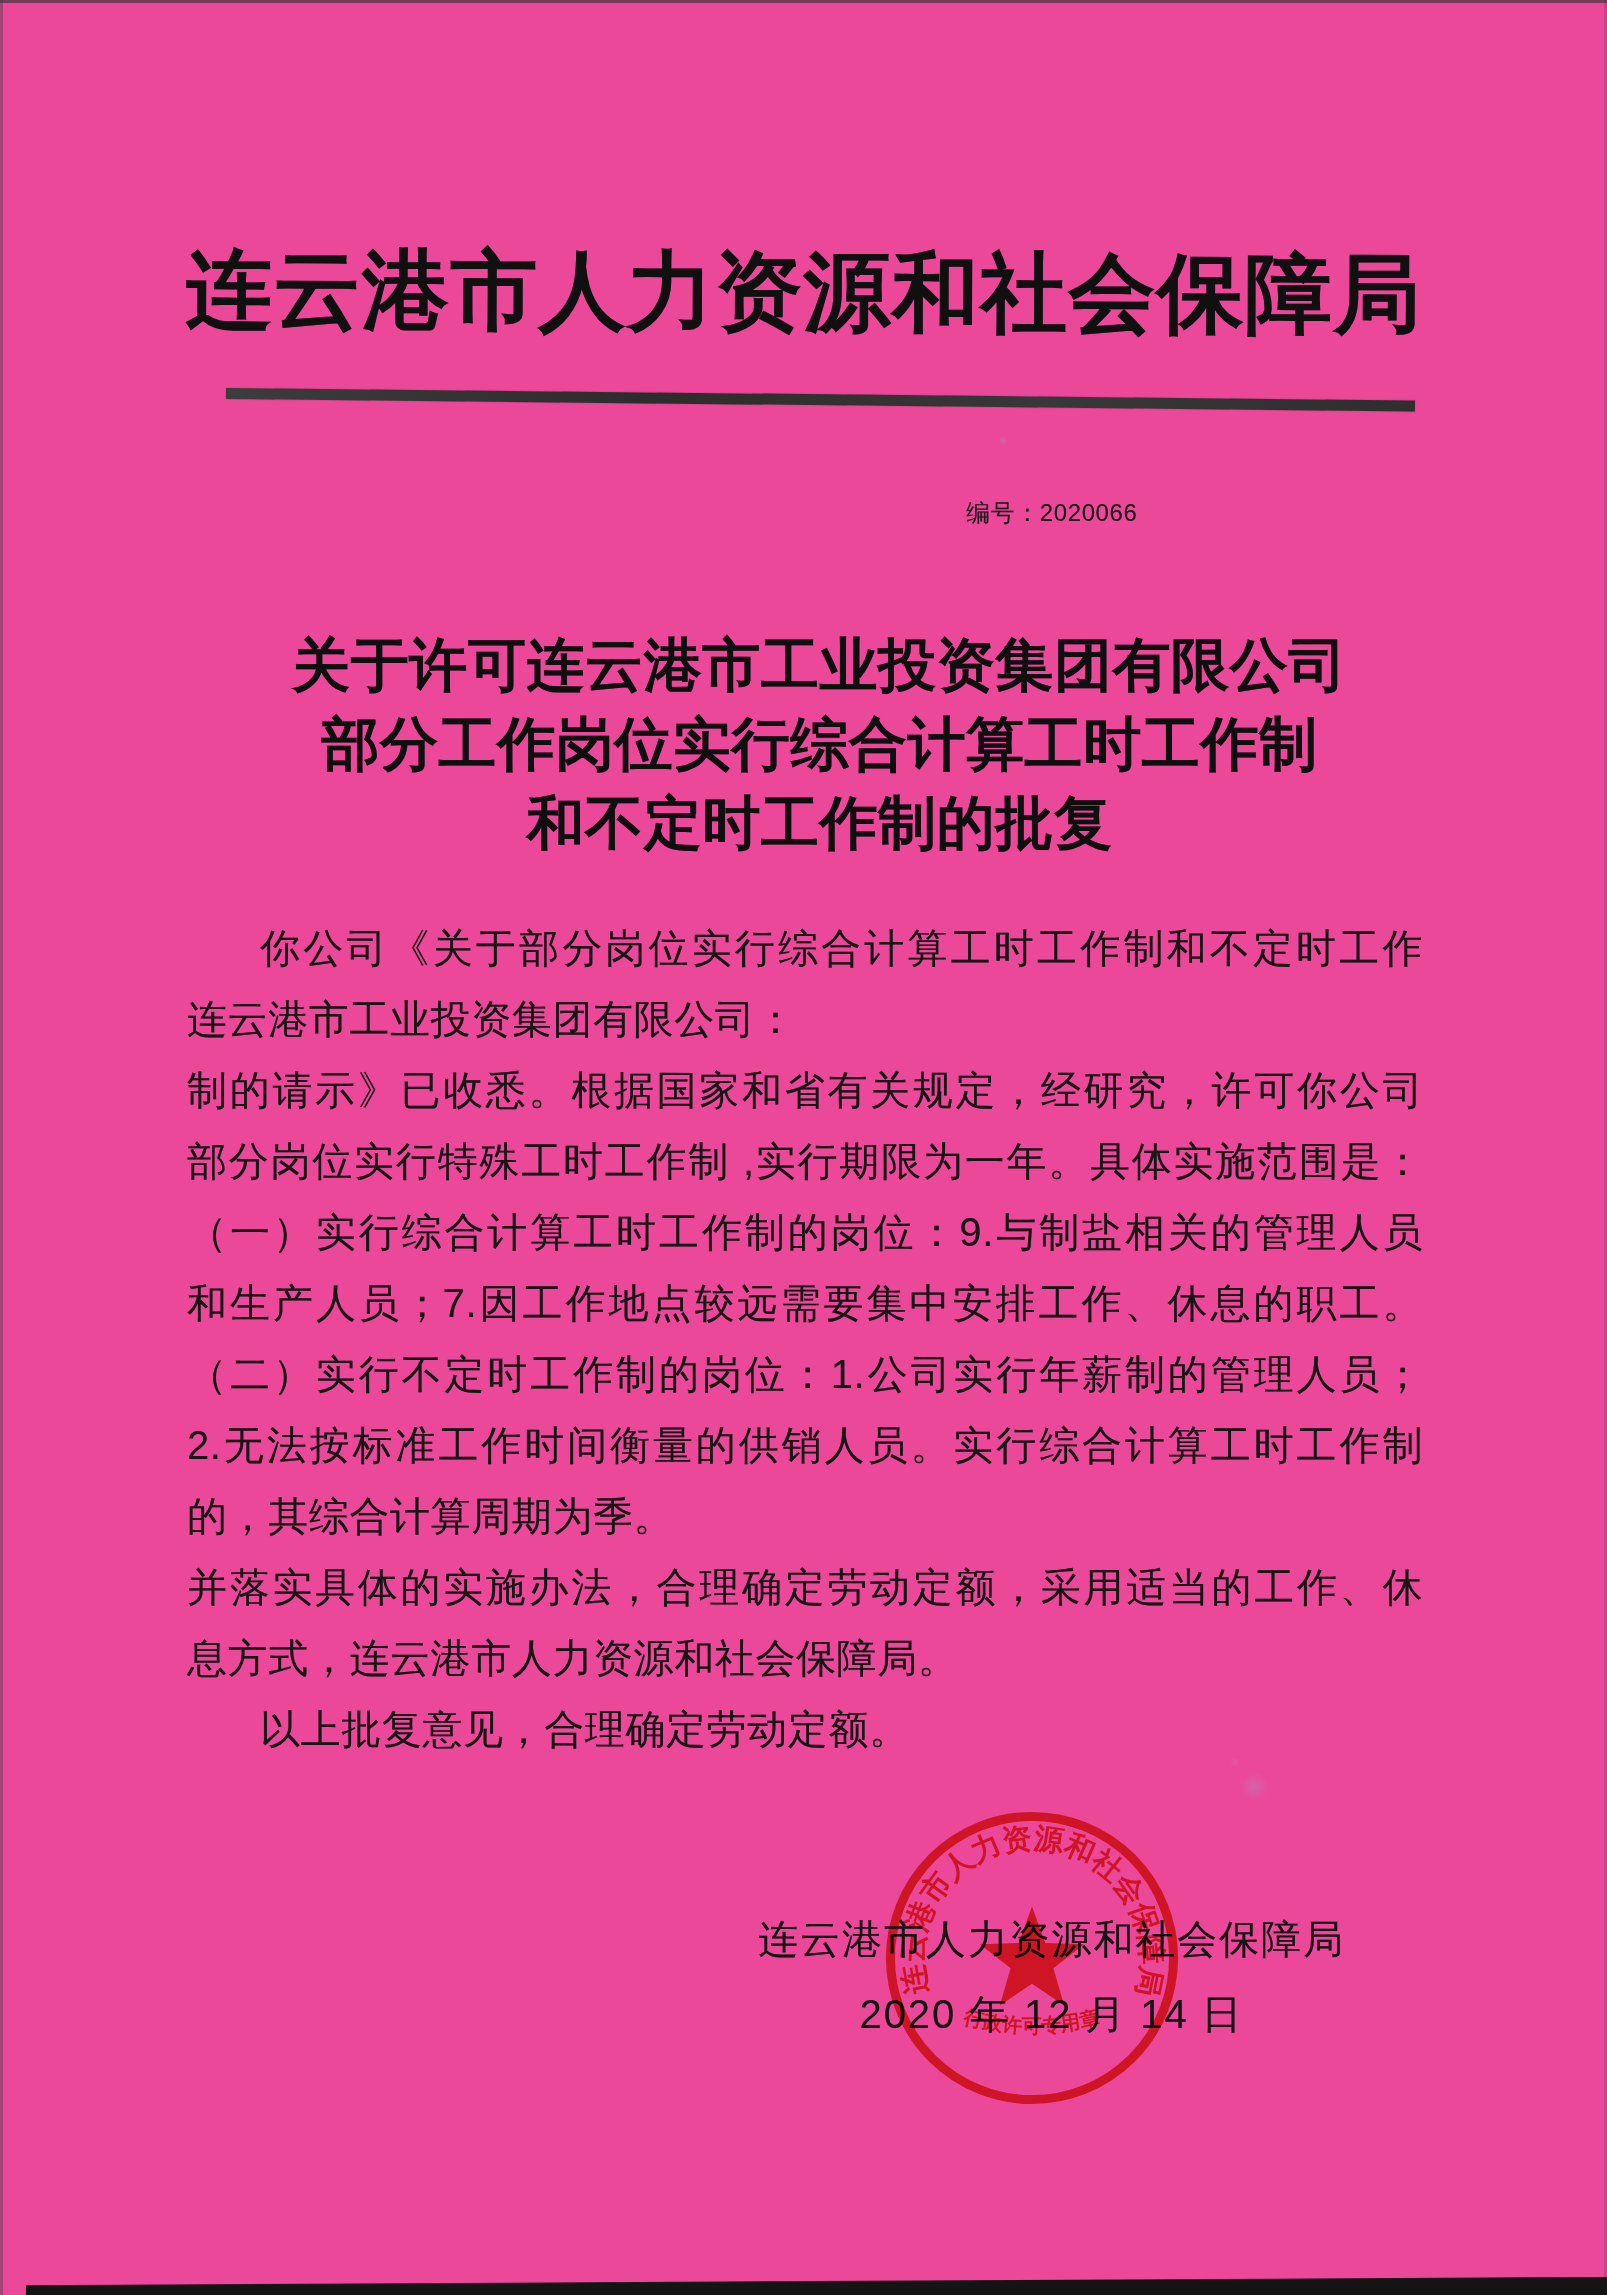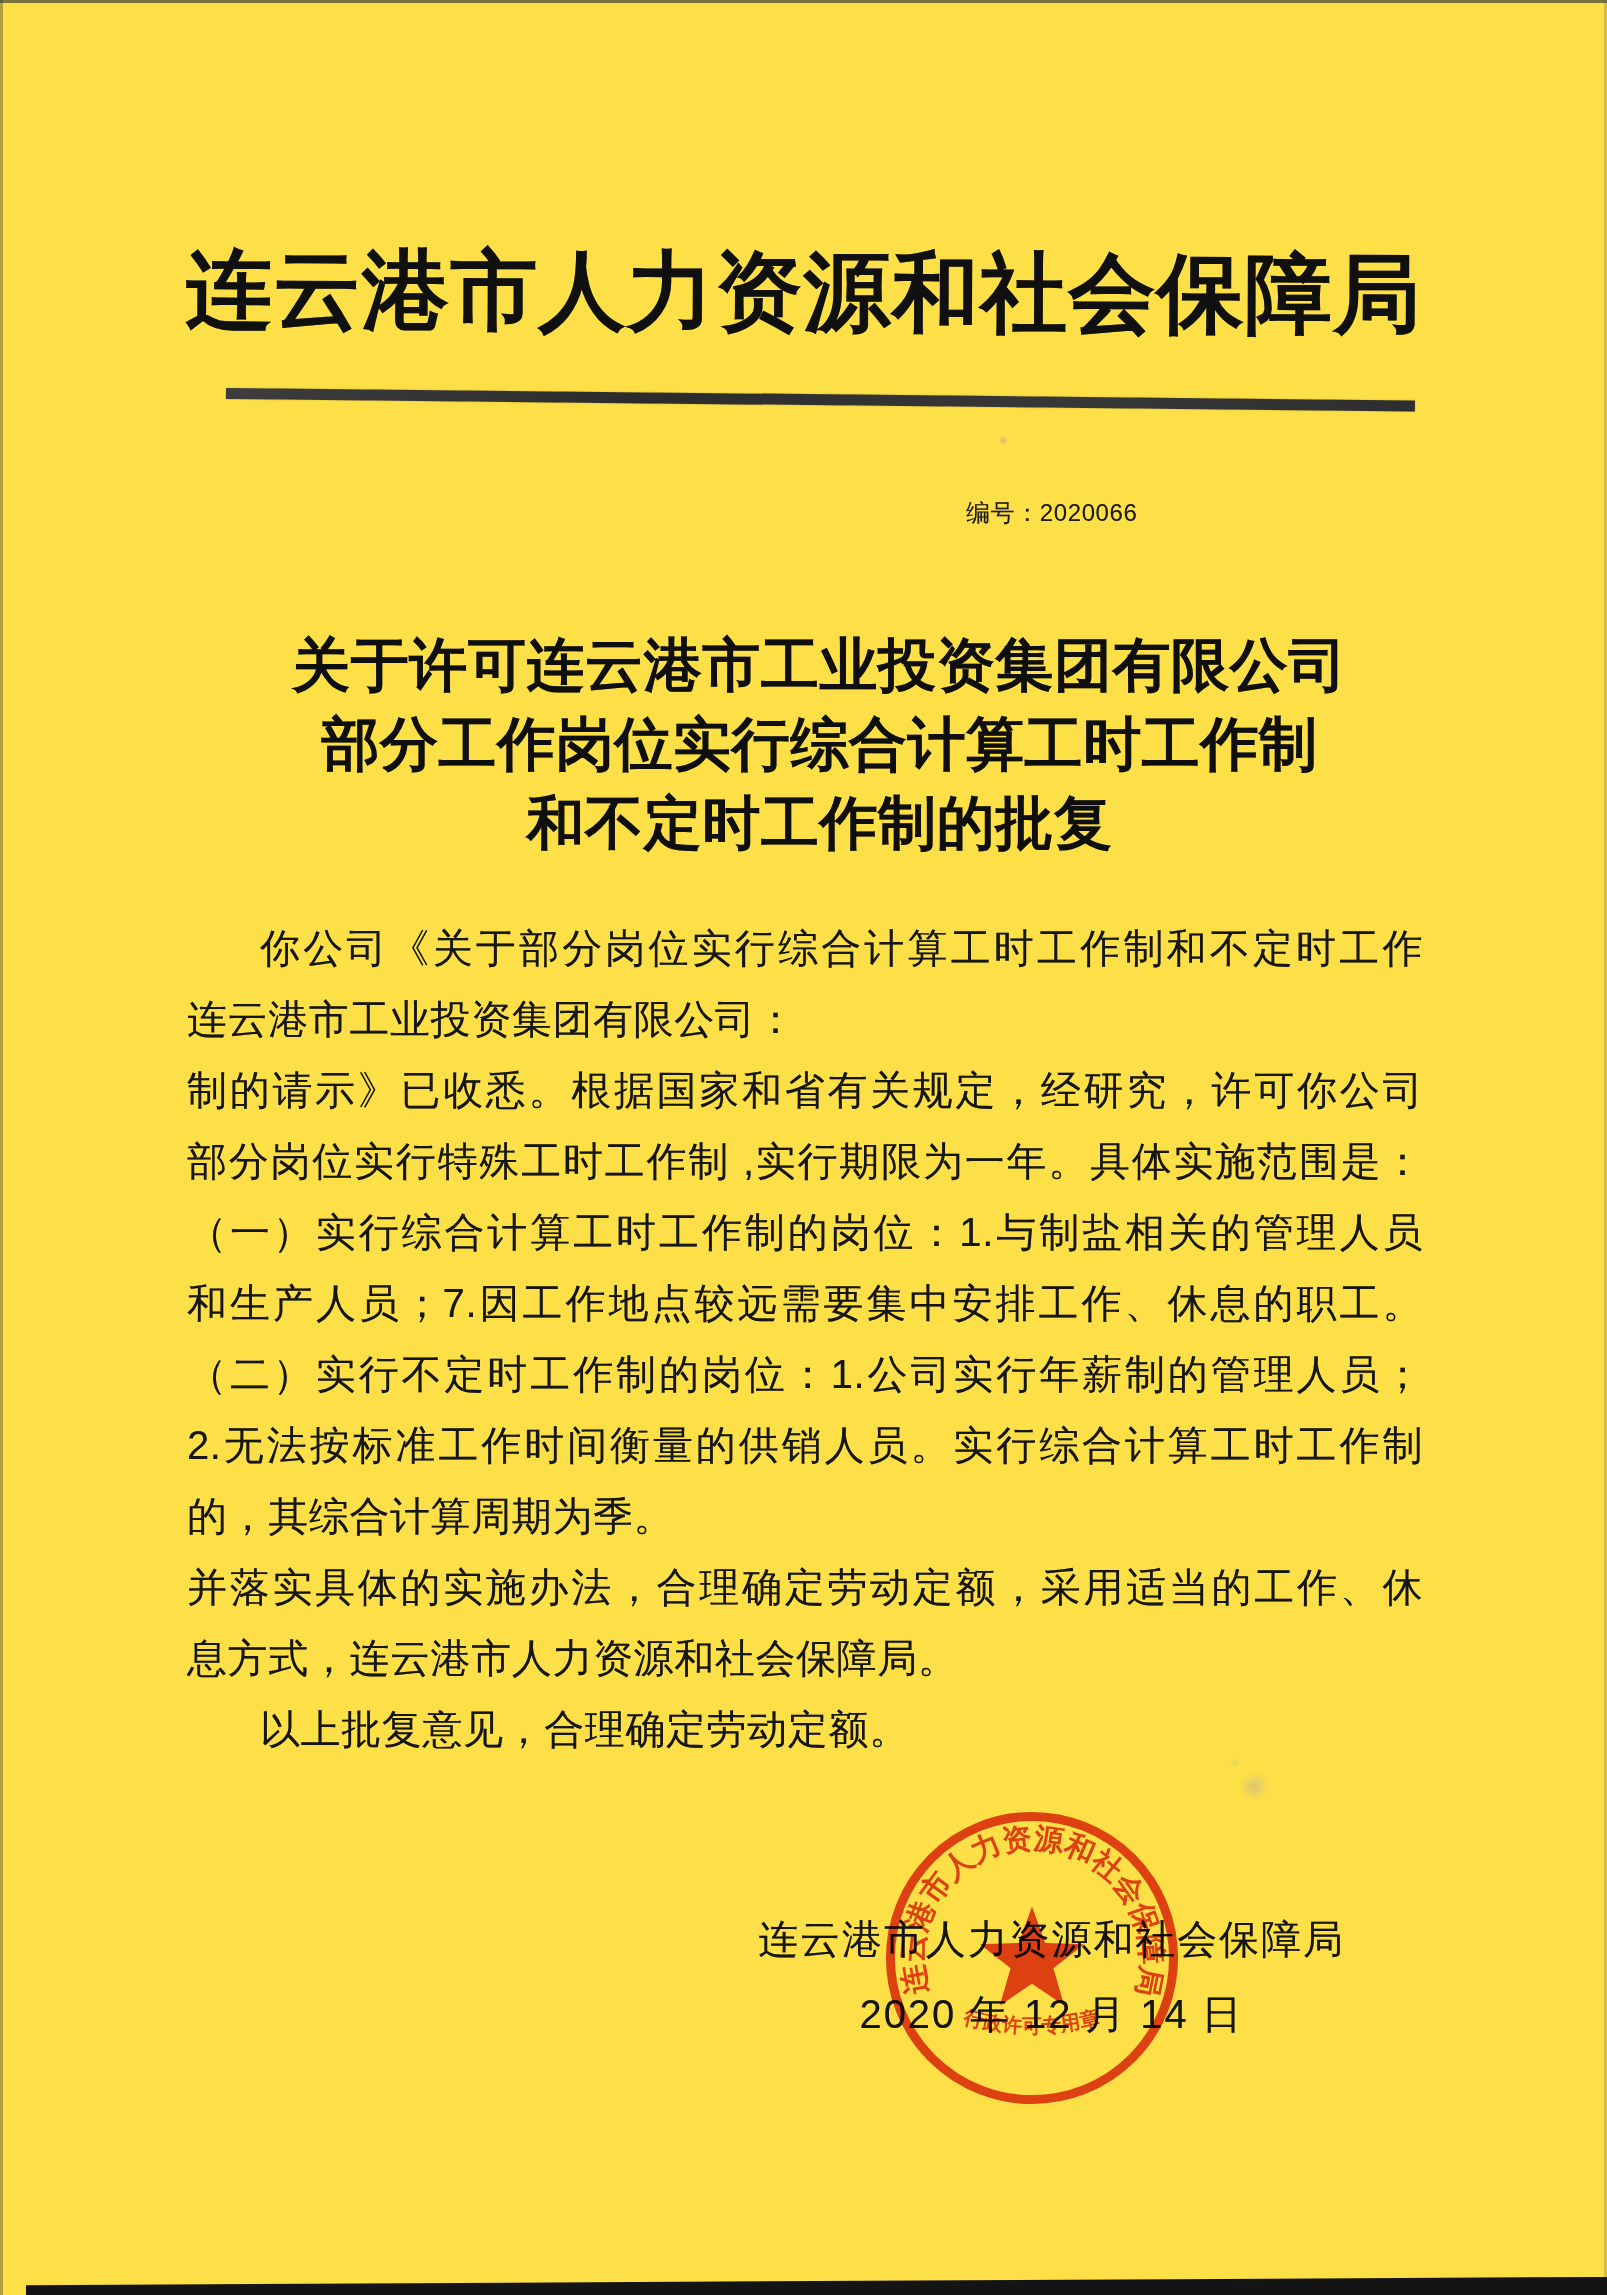--- a/index.html
+++ b/index.html
@@ -3,21 +3,21 @@
 <meta charset="utf-8">
 <style>
   :root{ --seal-color:#dc3527; --ink:#161616; }
   *{ margin:0; padding:0; box-sizing:border-box; }
   html,body{ background:#ffffff; }
   body{ font-family:"Liberation Sans","DejaVu Sans",sans-serif; }
 
   .page{
     position:relative;
     width:1607px; height:2295px;
-    background:#fde047;
+    background:#ec4899;
     overflow:hidden;
   }
 
   
   .letterhead{
     position:absolute; left:0; top:243px; width:100%;
     text-align:center;
     font-size:87px; line-height:97px; font-weight:900;
     letter-spacing:1.3px; color:#101010;
     transform:rotate(0.25deg);
@@ -127,21 +127,21 @@
     <div class="t-line">关于许可连云港市工业投资集团有限公司</div>
     <div class="t-line">部分工作岗位实行综合计算工时工作制</div>
     <div class="t-line">和不定时工作制的批复</div>
   </div>
 
   <div class="body-text">
     <div class="line indent just">你公司《关于部分岗位实行综合计算工时工作制和不定时工作</div>
     <div class="line">连云港市工业投资集团有限公司：</div>
     <div class="line just">制的请示》已收悉。根据国家和省有关规定，经研究，许可你公司</div>
     <div class="line just">部分岗位实行特殊工时工作制 ,实行期限为一年。具体实施范围是：</div>
-    <div class="line just">（一）实行综合计算工时工作制的岗位：1.与制盐相关的管理人员</div>
+    <div class="line just">（一）实行综合计算工时工作制的岗位：9.与制盐相关的管理人员</div>
     <div class="line just">和生产人员；7.因工作地点较远需要集中安排工作、休息的职工。</div>
     <div class="line just">（二）实行不定时工作制的岗位：1.公司实行年薪制的管理人员；</div>
     <div class="line just">2.无法按标准工作时间衡量的供销人员。实行综合计算工时工作制</div>
     <div class="line">的，其综合计算周期为季。</div>
     <div class="line just">并落实具体的实施办法，合理确定劳动定额，采用适当的工作、休</div>
     <div class="line">息方式，连云港市人力资源和社会保障局。</div>
     <div class="line indent">以上批复意见，合理确定劳动定额。</div>
   </div>
 
   <div class="closing">

